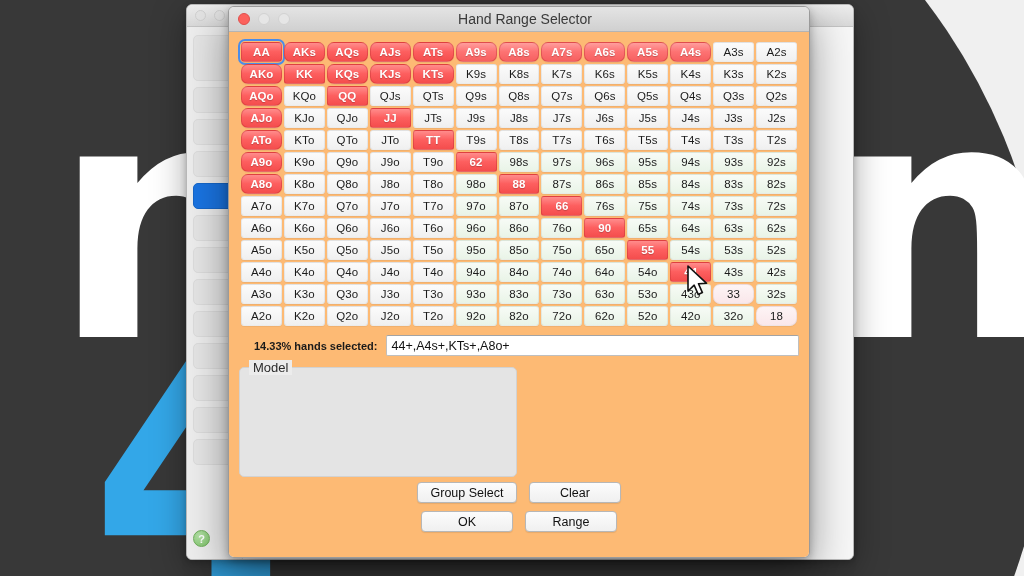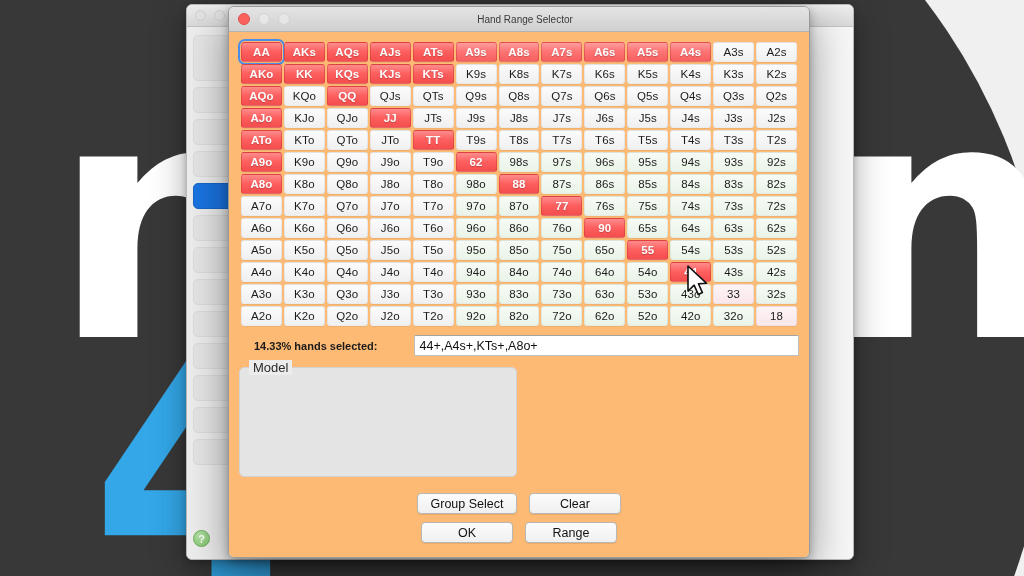--- a/index.html
+++ b/index.html
@@ -122,21 +122,21 @@
     position: relative;
     padding-left: 9px;
     gap: 8px;
   }
   .tl-dot { width: 12px; height: 12px; border-radius: 50%; }
   .tl-close  { background: #fc625d; border: 1px solid #e0504d; }
   .tl-min    { background: #e6e6e6; border: 1px solid #d2d2d2; }
   .tl-max    { background: #e6e6e6; border: 1px solid #d2d2d2; }
   .title-text {
     position: absolute; left: 12px; right: 0; text-align: center;
-    font-size: 10px; color: #3a3a3a;
+    font-size: 14px; color: #3a3a3a;
     pointer-events: none;
   }
 
   .dlg-body {
     flex: 1;
     background: #fdba74;
     padding: 8px 10px 6px 10px;
     display: flex; flex-direction: column;
   }
 
@@ -154,21 +154,21 @@
     color: #1b1b1b;
     display: flex; align-items: center; justify-content: center;
     background: linear-gradient(#fbfbfb, #f0f0f0);
     border: 1px solid rgba(0,0,0,0.06);
     box-shadow: 0 1px 0 rgba(0,0,0,0.05);
     letter-spacing: 0.1px;
     position: relative;
     cursor: default;
   }
   .cell.tint-g { background: linear-gradient(#f7fbf6, #e9f4e7); }
-  .cell.tint-p { background: linear-gradient(#fdf4f5, #fae7ea); }
+  .cell.tint-p { background: linear-gradient(#fdf4f5, #fae7ea); border-radius: 7px; }
   .cell.tint-p2 { background: linear-gradient(#fdeef0, #f8dee2); }
   .cell.sel {
     background: linear-gradient(#ff8c8c 0%, #fd5f5f 48%, #f44d4d 100%);
     color: #ffffff;
     font-weight: bold;
     text-shadow: 0 1px 1px rgba(0,0,0,0.22);
     border-color: rgba(180,40,40,0.35);
   }
   .cell.sel.lite {
     background: linear-gradient(#ff9d9d 0%, #fd7373 48%, #f66060 100%);
@@ -194,21 +194,21 @@
     flex: 1;
     height: 21px;
     background: #ffffff;
     border: 1px solid #bfbfbf;
     border-top-color: #a3a3a3;
     border-radius: 2px;
     font-size: 12.5px;
     color: #111;
     padding: 0 5px;
     font-family: "Liberation Sans", sans-serif;
-    display: flex; align-items: center; margin-left: 28px;
+    display: flex; align-items: center;
   }
 
   
   .panels {
     display: flex; gap: 14px;
     margin-top: 11px;
   }
   .group-box {
     border: 1px solid #d2d2d2;
     background: #e4e4e4;
@@ -294,21 +294,21 @@
     border-radius: 2px;
     font-size: 12.5px; color: #111;
     display: flex; align-items: center;
     padding: 0 5px;
     flex: none;
   }
 
   
   .btn-row {
     display: flex; justify-content: center; gap: 12px;
-    margin-top: 16px;
+    margin-top: 5px;
   }
   .btn-row.second { margin-top: 8px; }
   .btn {
     min-width: 92px;
     height: 21px;
     background: linear-gradient(#fcfcfc, #f0f0f0);
     border: 1px solid #b7b7b7;
     border-radius: 4px;
     font-size: 12.5px;
     color: #111;
@@ -469,21 +469,21 @@
         <div class="cell tint-g">84s</div>
         <div class="cell tint-g">83s</div>
         <div class="cell tint-g">82s</div>
         <div class="cell">A7o</div>
         <div class="cell">K7o</div>
         <div class="cell">Q7o</div>
         <div class="cell">J7o</div>
         <div class="cell">T7o</div>
         <div class="cell tint-g">97o</div>
         <div class="cell tint-g">87o</div>
-        <div class="cell tint-p2 sel">77</div>
+        <div class="cell tint-p2 sel">66</div>
         <div class="cell tint-g">76s</div>
         <div class="cell tint-g">75s</div>
         <div class="cell tint-g">74s</div>
         <div class="cell tint-g">73s</div>
         <div class="cell tint-g">72s</div>
         <div class="cell">A6o</div>
         <div class="cell">K6o</div>
         <div class="cell">Q6o</div>
         <div class="cell">J6o</div>
         <div class="cell">T6o</div>

